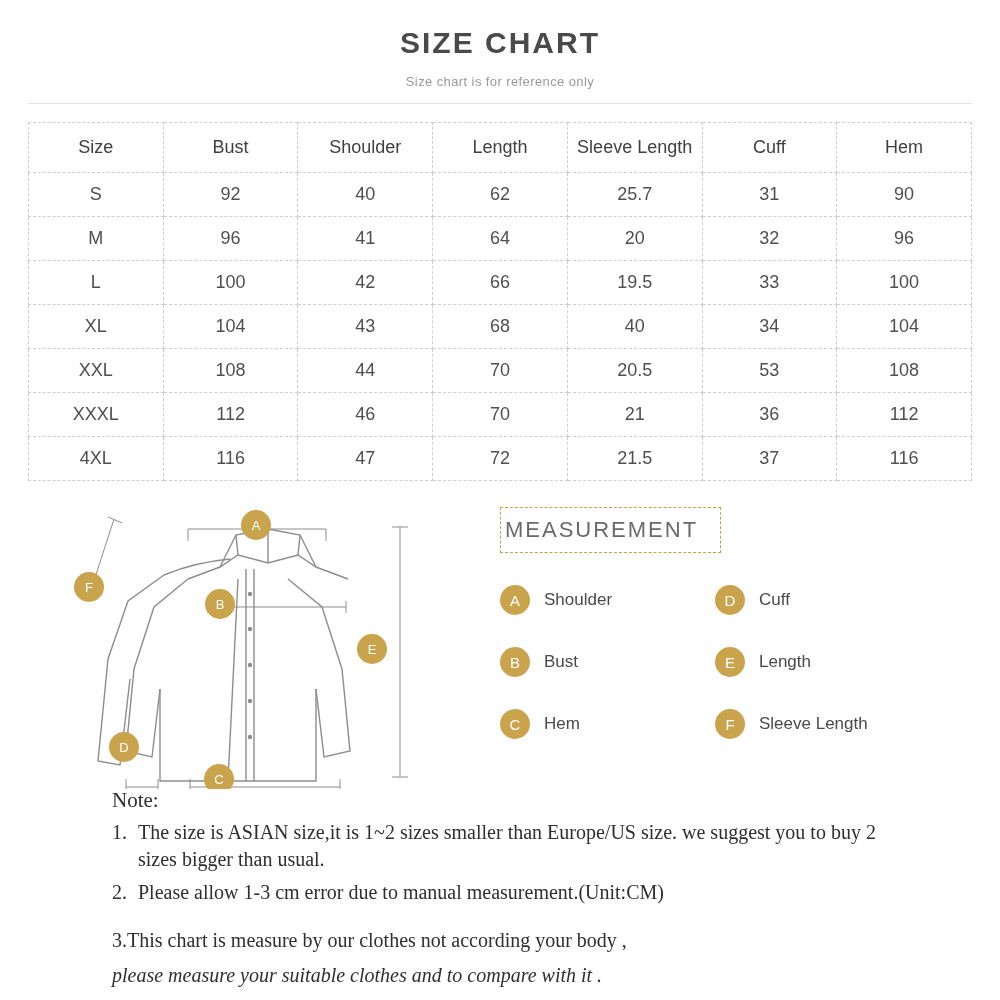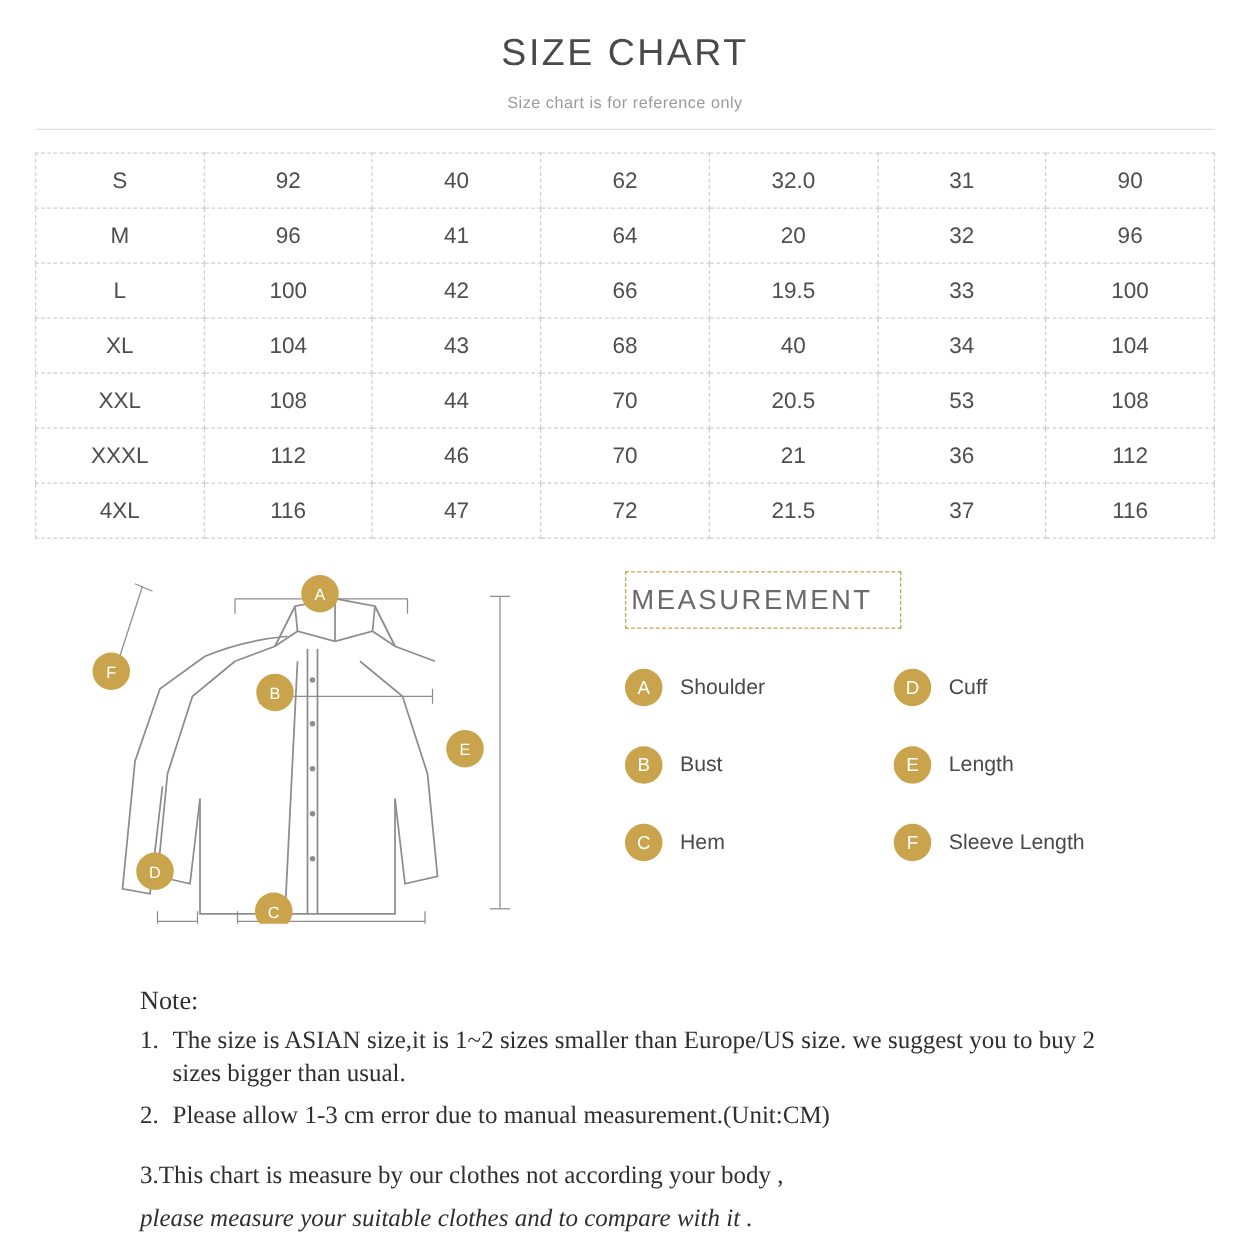--- a/index.html
+++ b/index.html
@@ -22,21 +22,21 @@
 
   
   .header {
     text-align: center;
     padding-top: 26px;
   }
   .title {
     font-size: 30px;
     letter-spacing: 2px;
     color: #4a4a4a;
-    font-weight: normal;
+    font-weight: bold;
     margin: 0;
   }
   .subtitle {
     font-size: 13px;
     color: #9a9a9a;
     margin-top: 14px;
     letter-spacing: 0.4px;
   }
   .header-rule {
     margin: 14px 28px 0 28px;
@@ -172,26 +172,35 @@
 
   <div class="header">
     <h1 class="title">SIZE CHART</h1>
     <div class="subtitle">Size chart is for reference only</div>
   </div>
   <div class="header-rule"></div>
 
   <div class="table-wrap">
     <table class="size-table">
       <tbody>
+        <tr class="head">
+          <td>Size</td>
+          <td>Bust</td>
+          <td>Shoulder</td>
+          <td>Length</td>
+          <td>Sleeve Length</td>
+          <td>Cuff</td>
+          <td>Hem</td>
+        </tr>
         <tr>
           <td>S</td>
           <td>92</td>
           <td>40</td>
           <td>62</td>
-          <td>32.0</td>
+          <td>25.7</td>
           <td>31</td>
           <td>90</td>
         </tr>
         <tr>
           <td>M</td>
           <td>96</td>
           <td>41</td>
           <td>64</td>
           <td>20</td>
           <td>32</td>

